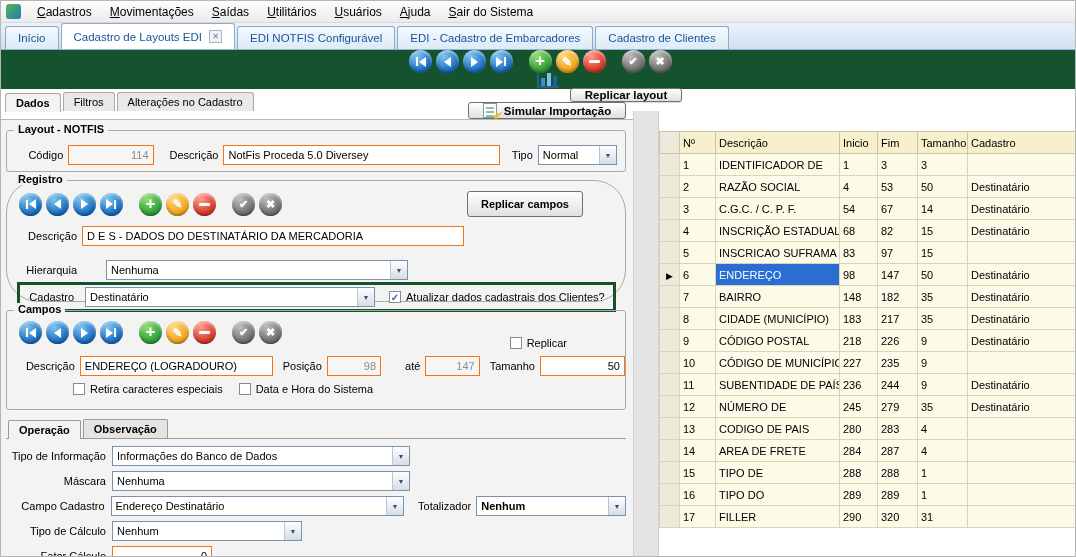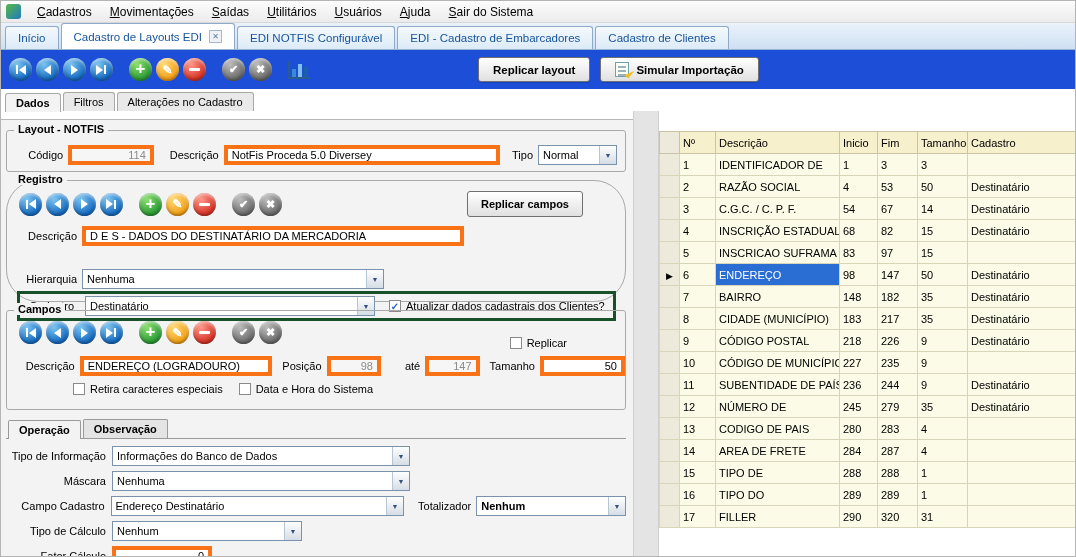--- a/index.html
+++ b/index.html
@@ -15,21 +15,21 @@
   .menu-item::first-letter { text-decoration:underline; }
 
   
   .tabstrip { position:absolute; left:0; top:22px; width:100%; height:27px; background:linear-gradient(#eaf2fb,#cfe0f2); border-bottom:1px solid #96b3d4; display:flex; align-items:flex-end; padding-left:4px; }
   .tab { height:23px; display:flex; align-items:center; gap:7px; padding:4px 12px; margin-right:2px; border:1px solid #8fa9c9; border-bottom:none; border-radius:3px 3px 0 0; background:linear-gradient(#f4f9fd,#dcebf7); color:var(--c-tab_text,#17549c); font-size:11.5px; white-space:nowrap; }
   .tab.active { background:#fff; height:26px; }
   .tabx { width:13px; height:13px; border:1px solid #a8b6c6; background:#eef2f6; color:#5a7a9a; font-size:8px; line-height:1; display:flex; align-items:center; justify-content:center; }
   .tabx::after { content:"✕"; }
 
   
-  .toolbar { position:absolute; left:0; top:49px; width:100%; height:39px; background:#1d4ed8; display:flex; align-items:center; padding-left:8px; }
+  .toolbar { position:absolute; left:0; top:49px; width:100%; height:39px; background:#14532d; display:flex; align-items:center; padding-left:8px;flex-direction:column; }
   .nav-group { display:flex; align-items:center; }
   .nb { width:23px; height:23px; border-radius:50%; display:inline-flex; align-items:center; justify-content:center; color:#fff; font-weight:bold; margin-right:4px; box-shadow:inset 0 -2px 3px rgba(0,0,0,.28), inset 0 2px 3px rgba(255,255,255,.55); flex:none; }
   .nb.blue   { background:radial-gradient(circle at 35% 28%,#7cc4f0,var(--c-btn_blue,#1a6fc4) 65%,#0c4e95); }
   .nb.green  { background:radial-gradient(circle at 35% 28%,#8fdf6f,var(--c-btn_green,#2f9e38) 65%,#1c7326); }
   .nb.orange { background:radial-gradient(circle at 35% 28%,#ffd978,var(--c-btn_orange,#f2a21b) 65%,#c87c08); }
   .nb.red    { background:radial-gradient(circle at 35% 28%,#ff9a8a,var(--c-btn_red,#d8372a) 65%,#a81d12); }
   .nb.gray   { background:radial-gradient(circle at 35% 28%,#bdbdbd,var(--c-btn_gray,#6e6e6e) 65%,#4a4a4a); }
   .g-add::after     { content:"+"; font-size:17px; line-height:1; margin-top:-2px; }
   .g-edit::after    { content:"✎"; font-size:12px; }
   .g-confirm::after { content:"✔"; font-size:11px; }
@@ -61,36 +61,36 @@
   .group-title { position:absolute; top:-8px; left:7px; background:#f3f3f3; padding:0 4px; font-weight:bold; }
   #g-layout   { top:10px;  width:620px; height:42px; }
   #g-registro { top:60px;  width:620px; height:122px;border-radius:32px; }
   #g-campos   { top:190px; width:620px; height:100px; }
 
   .g-row { display:flex; align-items:center; }
   #g-layout .g-row { padding:14px 8px 0 14px; }
   .lab { margin-right:5px; white-space:nowrap; }
   .lab.w46 { width:46px; text-align:right; }
   .lab.w58 { width:58px; text-align:right; }
-  .tbox { height:20px; border:4px solid #f97316; background:#fff; display:flex; align-items:center; padding:0 4px; overflow:hidden; white-space:nowrap; }
+  .tbox { height:20px; border:1px solid #f97316; background:#fff; display:flex; align-items:center; padding:0 4px; overflow:hidden; white-space:nowrap; }
   .tbox.num { justify-content:flex-end; }
   .tbox.dis { background:#f6f6f6; color:#8c8c8c; }
   .select { height:20px; border:1px solid #7a93ad; background:#fff; display:flex; align-items:center; justify-content:space-between; overflow:hidden; }
   .sel-text { padding-left:4px; white-space:nowrap; overflow:hidden; }
   .sel-text.bold { font-weight:bold; }
   .sel-btn { width:17px; height:18px; border-left:1px solid #b8c6d4; background:linear-gradient(#fefefe,#d6dde6); display:flex; align-items:center; justify-content:center; font-size:7px; color:#33517a; flex:none; }
   .sel-btn::after { content:"▼"; }
   .cb { display:inline-flex; align-items:center; gap:5px; white-space:nowrap; }
   .cbbox { width:12px; height:12px; border:1px solid #8a8a8a; background:#fff; display:flex; align-items:center; justify-content:center; font-size:10px; font-weight:bold; color:#2160c4; flex:none; }
   .cbbox.checked::after { content:"✓"; }
 
   #g-registro .btn-row, #g-campos .btn-row { display:flex; align-items:center; margin:10px 0 0 12px; }
   .small-push { height:23px; display:inline-flex; align-items:center; padding:12px 13px; border:1px solid #707070; border-radius:3px; background:linear-gradient(#ffffff,#e0e0e0); font-weight:bold; }
   .reg-desc-row { display:flex; align-items:center; margin:9px 0 0 12px; }
-  .reg-hier-row { display:flex; align-items:center; margin:23px 0 0 12px; }
+  .reg-hier-row { display:flex; align-items:center; margin:14px 0 0 12px;gap:24px; }
   .reg-cad-row { display:flex; align-items:center; margin:2px 0 0 10px; }
   .hl { display:inline-flex; align-items:center; gap:6px; border:3px solid var(--c-highlight_border,#17512a); padding:2px 8px 2px 4px; }
   .hl .lab.w50 { width:50px; text-align:right; }
 
   #campos-replicar { position:absolute; right:58px; top:26px; }
   .campos-fields { display:flex; align-items:center; margin:12px 0 0 12px; }
   .campos-cbs { display:flex; align-items:center; gap:16px; margin:7px 0 0 66px; }
 
   .optabs { position:absolute; left:5px; top:296px; width:620px; height:23px; display:flex; align-items:flex-end; border-bottom:1px solid #9a9a9a; padding-left:2px; }
   .optab { padding:3px 10px; border:1px solid #9a9a9a; border-bottom:none; border-radius:2px 2px 0 0; background:#e4e4e4; font-weight:bold; margin-right:2px; }

